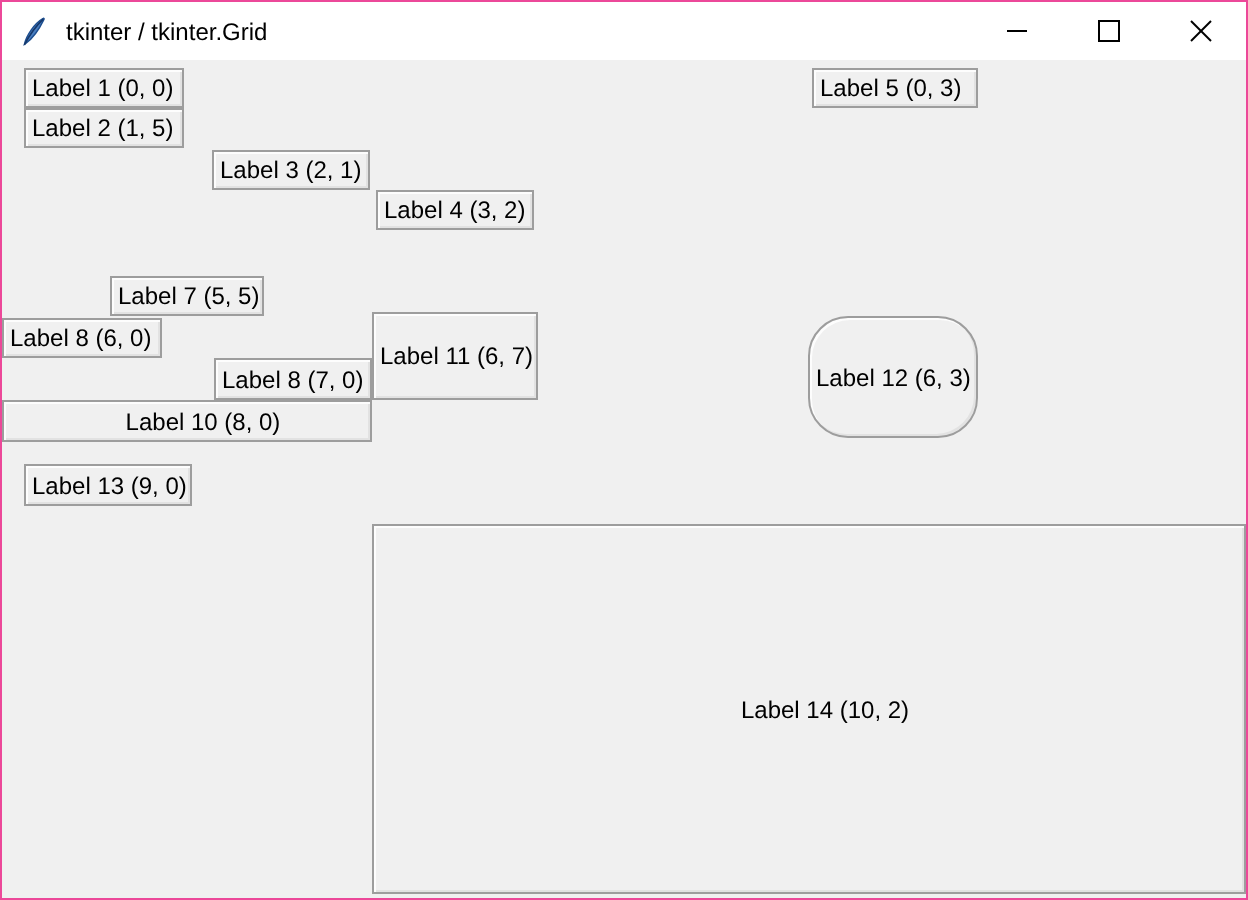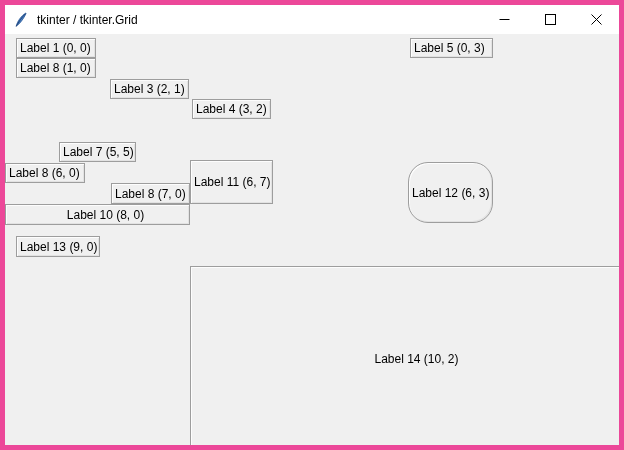--- a/index.html
+++ b/index.html
@@ -5,21 +5,21 @@
   html, body {
     margin: 0;
     padding: 0;
     font-family: "Liberation Sans", sans-serif;
   }
   #window {
     position: relative;
     width: 624px;
     height: 450px;
     box-sizing: border-box;
-    border: 5px solid #ec4899;
+    border: 1px solid #ec4899;
     background: #f0f0f0;
     overflow: hidden;
   }
   
   #titlebar {
     position: absolute;
     left: 0; top: 0; right: 0;
     height: 29px;
     background: #ffffff;
     display: flex;
@@ -110,21 +110,21 @@
       <div class="ctl-btn">
         <svg width="11" height="11" viewBox="0 0 11 11">
           <line x1="0.5" y1="0.5" x2="10.5" y2="10.5" stroke="#000000" stroke-width="1"></line>
           <line x1="10.5" y1="0.5" x2="0.5" y2="10.5" stroke="#000000" stroke-width="1"></line>
         </svg>
       </div>
     </div>
   </div>
 
   <div id="lbl-0" class="tklabel">Label 1 (0, 0)</div>
-  <div id="lbl-1" class="tklabel">Label 8 (1, 0)</div>
+  <div id="lbl-1" class="tklabel">Label 2 (1, 5)</div>
   <div id="lbl-2" class="tklabel">Label 3 (2, 1)</div>
   <div id="lbl-3" class="tklabel">Label 4 (3, 2)</div>
   <div id="lbl-4" class="tklabel">Label 5 (0, 3)</div>
   <div id="lbl-6" class="tklabel">Label 7 (5, 5)</div>
   <div id="lbl-7" class="tklabel">Label 8 (6, 0)</div>
   <div id="lbl-8" class="tklabel">Label 8 (7, 0)</div>
   <div id="lbl-9" class="tklabel center">Label 10 (8, 0)</div>
   <div id="lbl-10" class="tklabel">Label 11 (6, 7)</div>
   <div id="lbl-11" class="tklabel">Label 12 (6, 3)</div>
   <div id="lbl-12" class="tklabel">Label 13 (9, 0)</div>

